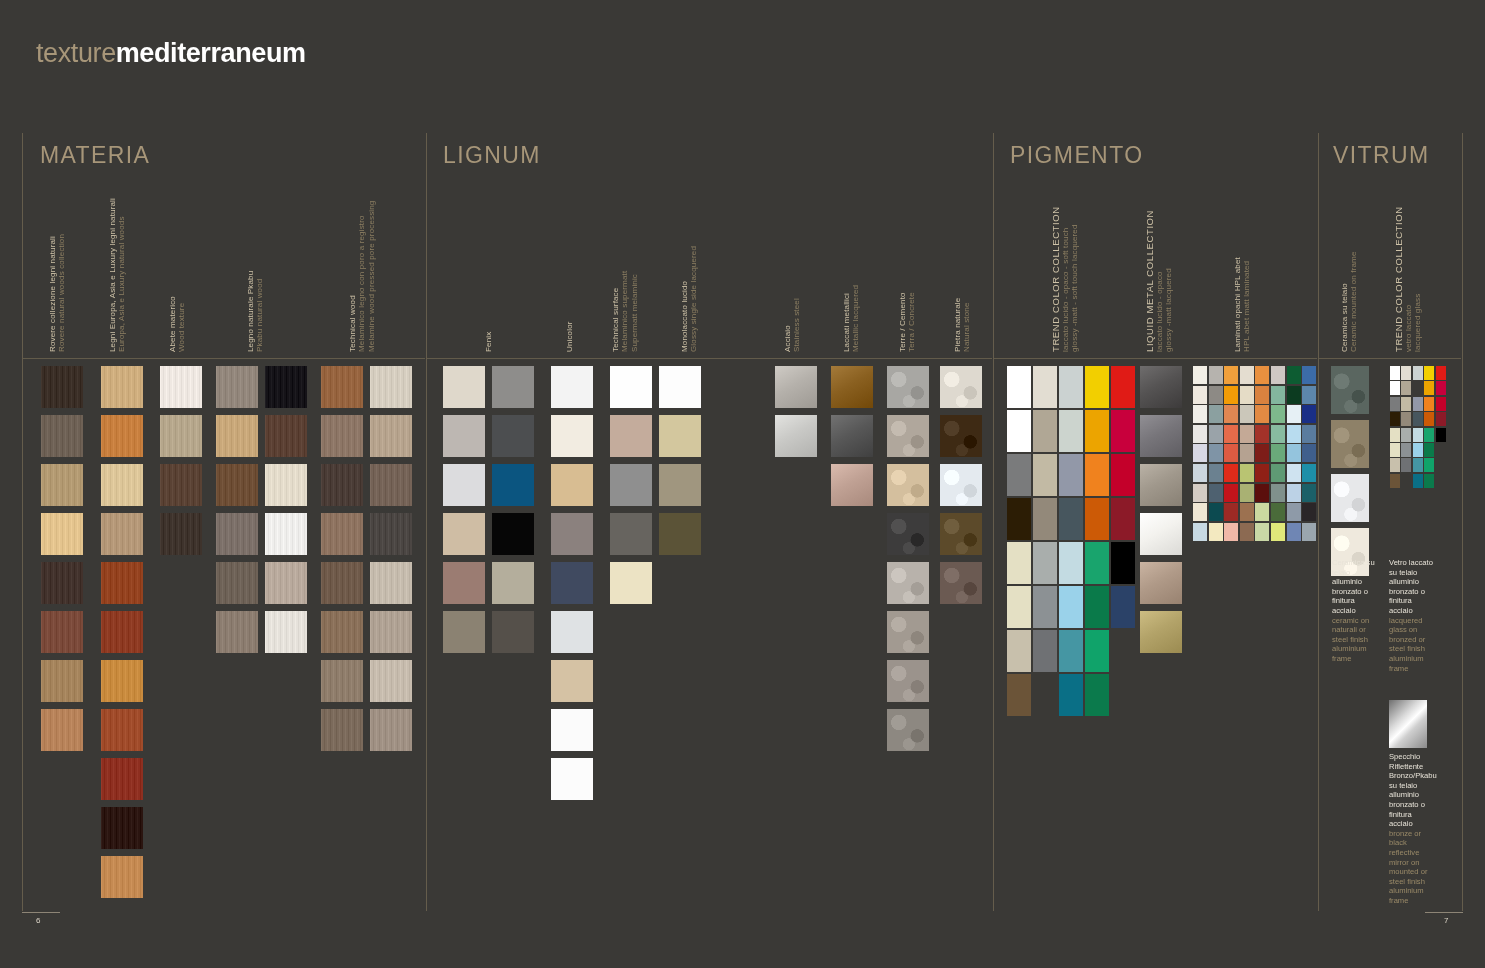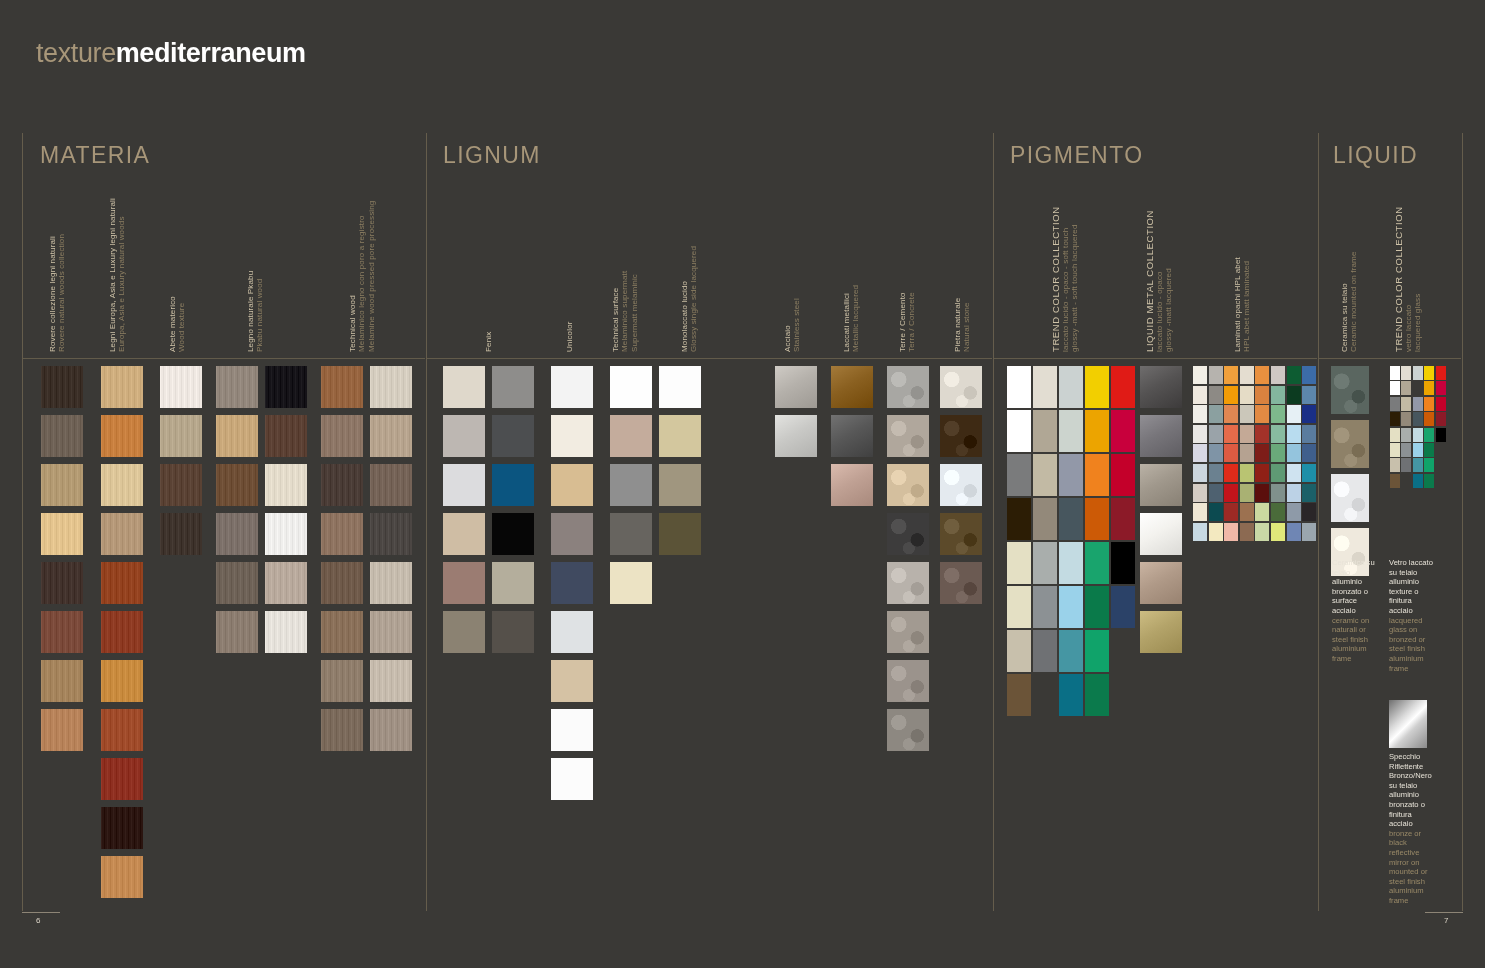--- a/index.html
+++ b/index.html
@@ -55,21 +55,21 @@
 
 <div class="vrule" style="left:22px;  top:133px; height:778px;"></div>
 <div class="vrule" style="left:426px; top:133px; height:778px;"></div>
 <div class="vrule" style="left:993px; top:133px; height:778px;"></div>
 <div class="vrule" style="left:1318px;top:133px; height:778px;"></div>
 <div class="vrule" style="left:1462px;top:133px; height:778px;"></div>
 
 <div class="sect-title" style="left:40px;  top:142px;">MATERIA</div>
 <div class="sect-title" style="left:443px; top:142px;">LIGNUM</div>
 <div class="sect-title" style="left:1010px;top:142px;">PIGMENTO</div>
-<div class="sect-title" style="left:1333px;top:142px;">LIQUID</div>
+<div class="sect-title" style="left:1333px;top:142px;">VITRUM</div>
 
 <div class="hrule" style="left:23px;   top:358px; width:402px;"></div>
 <div class="hrule" style="left:427px;  top:358px; width:565px;"></div>
 <div class="hrule" style="left:994px;  top:358px; width:323px;"></div>
 <div class="hrule" style="left:1319px; top:358px; width:142px;"></div>
 
 <div class="vlabel" style="left:48px; top:352px;">
   <span class="l1">Rovere collezione legni naturali</span>
   <span class="l2">Rovere natural woods collection</span>
 </div>
@@ -445,28 +445,28 @@
     <span class="sw" style="width: 10px; height: 14px; background: rgb(58, 57, 54);"></span>
     <span class="sw" style="width: 10px; height: 14px; background: rgb(10, 111, 134);"></span>
     <span class="sw" style="width: 10px; height: 14px; background: rgb(11, 122, 76);"></span>
     <span class="sw" style="width: 10px; height: 14px; background: rgb(58, 57, 54);"></span>
   </div>
 <div class="grid" style="left: 1389px; top: 700px; width: 38px; gap: 6px;">
     <span class="sw" style="width: 38px; height: 48px; background: linear-gradient(135deg, rgb(110, 110, 110) 0%, rgb(216, 216, 216) 35%, rgb(255, 255, 255) 50%, rgb(207, 207, 207) 62%, rgb(138, 138, 138) 100%);"></span>
   </div>
 
 <div class="caption" style="left:1332px; top:558px;">
-  <span class="it">Ceramica su telaio alluminio bronzato o surface acciaio</span>
+  <span class="it">Ceramica su telaio alluminio bronzato o finitura acciaio</span>
   <span class="en">ceramic on naturali or steel finish aluminium frame</span>
 </div>
 <div class="caption" style="left:1389px; top:558px;">
-  <span class="it">Vetro laccato su telaio alluminio texture o finitura acciaio</span>
+  <span class="it">Vetro laccato su telaio alluminio bronzato o finitura acciaio</span>
   <span class="en">lacquered glass on bronzed or steel finish aluminium frame</span>
 </div>
 <div class="caption" style="left:1389px; top:752px;">
-  <span class="it">Specchio Riflettente Bronzo/Nero su telaio alluminio bronzato o finitura acciaio</span>
+  <span class="it">Specchio Riflettente Bronzo/Pkabu su telaio alluminio bronzato o finitura acciaio</span>
   <span class="en">bronze or black reflective mirror on mounted or steel finish aluminium frame</span>
 </div>
 
 <div class="pagerule" style="left:22px;   top:912px; width:38px;"></div>
 <div class="pagenum" style="left:36px; top:916px;">6</div>
 <div class="pagerule" style="left:1425px; top:912px; width:38px;"></div>
 <div class="pagenum" style="left:1444px; top:916px;">7</div>
 
 </body></html>

